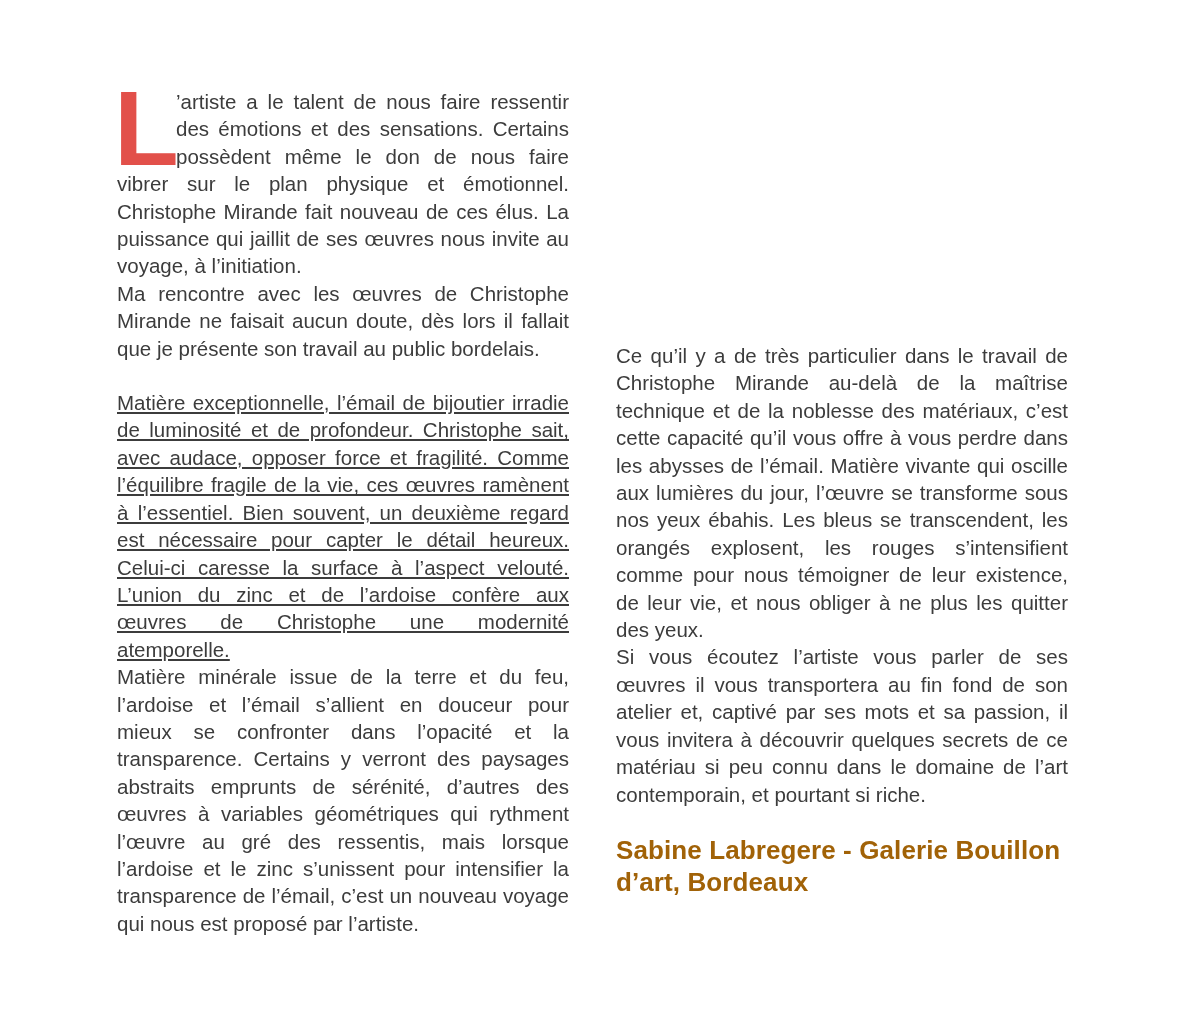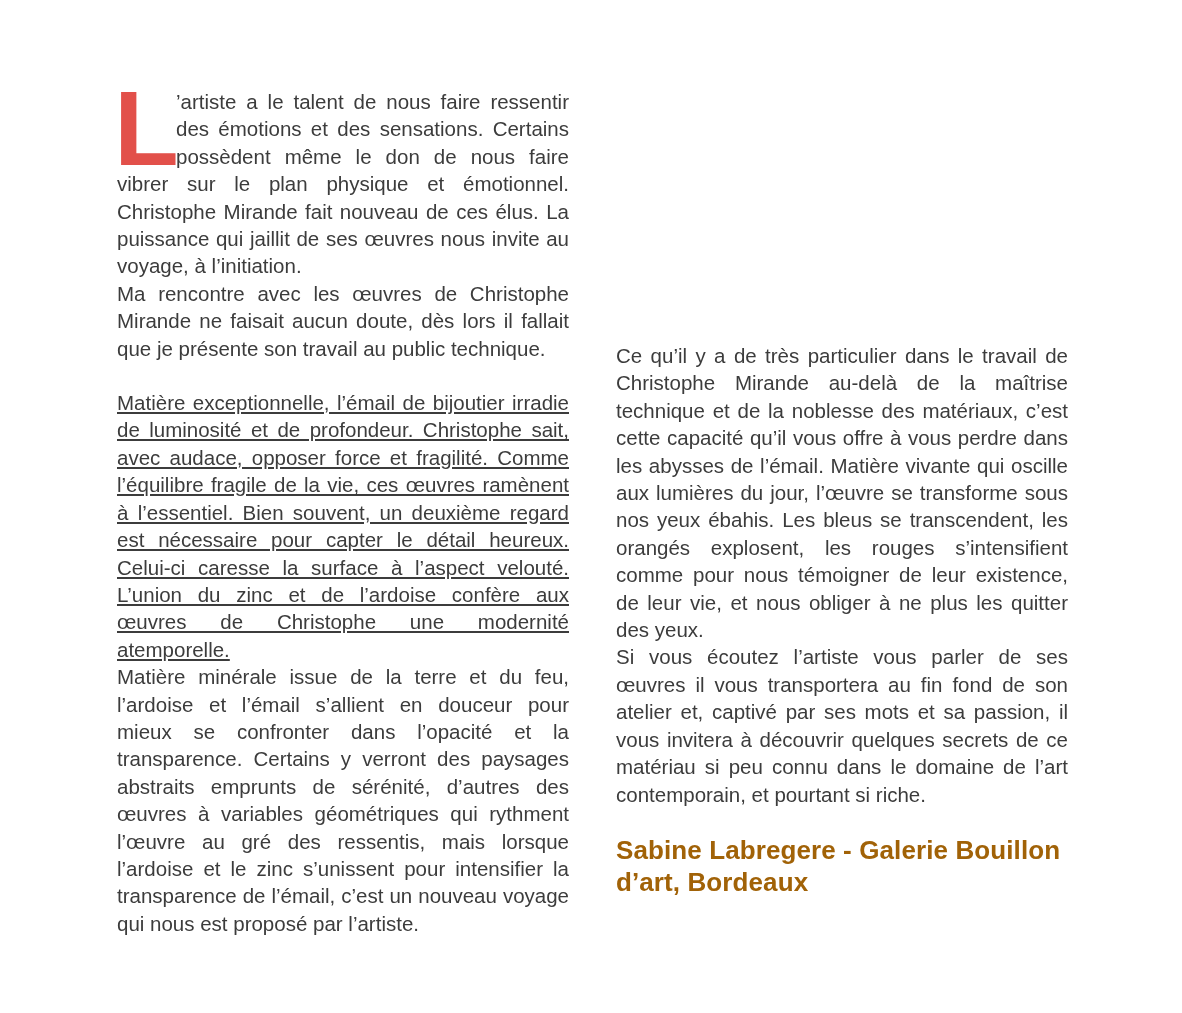--- a/index.html
+++ b/index.html
@@ -51,21 +51,21 @@
     letter-spacing: 0.1px;
   }
 </style>
 </head>
 <body>
 
 <div class="page">
 
   <div class="column col-left">
     <p><span class="dropcap">L</span><span>’artiste a le talent de nous faire ressentir des émotions et des sensations. Certains possèdent même le don de nous faire vibrer sur le plan physique et émotionnel. Christophe Mirande fait nouveau de ces élus. La puissance qui jaillit de ses œuvres nous invite au voyage, à l’initiation.</span></p>
-    <p>Ma rencontre avec les œuvres de Christophe Mirande ne faisait aucun doute, dès lors il fallait que je présente son travail au public technique.</p>
+    <p>Ma rencontre avec les œuvres de Christophe Mirande ne faisait aucun doute, dès lors il fallait que je présente son travail au public bordelais.</p>
     <p class="gap-above">Matière exceptionnelle, l’émail de bijoutier irradie de luminosité et de profondeur. Christophe sait, avec audace, opposer force et fragilité. Comme l’équilibre fragile de la vie, ces œuvres ramènent à l’essentiel. Bien souvent, un deuxième regard est nécessaire pour capter le détail heureux. Celui-ci caresse la surface à l’aspect velouté. L’union du zinc et de l’ardoise confère aux œuvres de Christophe une modernité atemporelle.</p>
     <p>Matière minérale issue de la terre et du feu, l’ardoise et l’émail s’allient en douceur pour mieux se confronter dans l’opacité et la transparence. Certains y verront des paysages abstraits emprunts de sérénité, d’autres des œuvres à variables géométriques qui rythment l’œuvre au gré des ressentis, mais lorsque l’ardoise et le zinc s’unissent pour intensifier la transparence de l’émail, c’est un nouveau voyage qui nous est proposé par l’artiste.</p>
   </div>
 
   <div class="column col-right">
     <p>Ce qu’il y a de très particulier dans le travail de Christophe Mirande au-delà de la maîtrise technique et de la noblesse des matériaux, c’est cette capacité qu’il vous offre à vous perdre dans les abysses de l’émail. Matière vivante qui oscille aux lumières du jour, l’œuvre se transforme sous nos yeux ébahis. Les bleus se transcendent, les orangés explosent, les rouges s’intensifient comme pour nous témoigner de leur existence, de leur vie, et nous obliger à ne plus les quitter des yeux.</p>
     <p>Si vous écoutez l’artiste vous parler de ses œuvres il vous transportera au fin fond de son atelier et, captivé par ses mots et sa passion, il vous invitera à découvrir quelques secrets de ce matériau si peu connu dans le domaine de l’art contemporain, et pourtant si riche.</p>
     <p class="signature">Sabine Labregere - Galerie Bouillon d’art, Bordeaux</p>
   </div>
 

